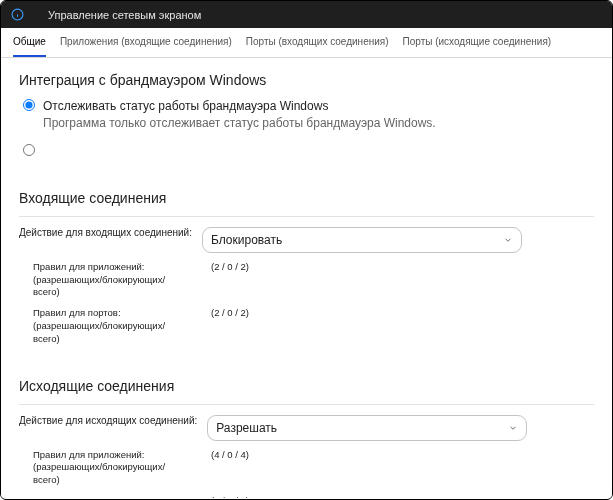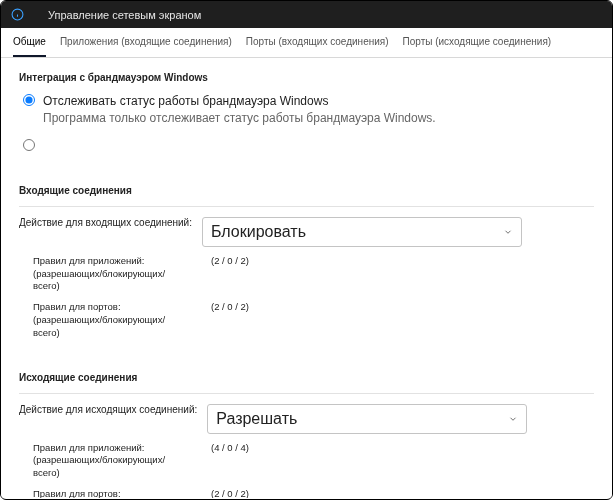--- a/index.html
+++ b/index.html
@@ -2,31 +2,31 @@
 <html><head>
 <meta charset="utf-8">
 <style>
 *{box-sizing:border-box;margin:0;padding:0;font-family:-apple-system,BlinkMacSystemFont,"Segoe UI",Arial,sans-serif}
 body{background:#fff;width:613px;height:500px;overflow:hidden;border:1px solid #000;border-radius:6px}
 .titlebar{background:#1f1f1f;color:#e6e6e6;display:flex;align-items:flex-end;padding:7px 10px;font-size:11px;gap:24px}
 .titlebar svg{width:13px;height:13px}
 .content{padding:0;height:calc(500px - 30px);overflow-y:auto;background:#fff}
 .tabs{display:flex;border-bottom:1px solid #d8d8d8;padding:0 12px;gap:14px}
 .tab{font-size:10px;color:#555;padding:8px 0;cursor:pointer;white-space:nowrap;border-bottom:2px solid transparent}
-.tab.active{color:#000;border-bottom:2px solid #0f172a;font-weight:500}
+.tab.active{color:#000;border-bottom:2px solid #1d4ed8;font-weight:500}
 .section{padding:14px 18px 10px}
-.section h3{font-size:10px;font-weight:700;color:#222;margin-bottom:10px}
+.section h3{font-size:14px;font-weight:400;color:#222;margin-bottom:10px}
 .radio-row{display:flex;align-items:flex-start;gap:8px;margin-bottom:10px;padding-left:4px}
 .radio-row input[type=radio]{margin-top:1px;accent-color:#0a7cff;width:12px;height:12px;flex-shrink:0}
 .radio-row .radio-txt{font-size:12px;color:#222;line-height:1.45}
 .radio-row .radio-txt .sub{color:#666}
 .divider{border:none;border-top:1px solid #e2e2e2;margin:4px 18px 0}
 .form-row{display:flex;align-items:flex-start;gap:10px;margin-bottom:8px}
 .form-row .lbl{font-size:10px;color:#222;min-width:166px}
-.select{flex:1;max-width:320px;border:1px solid #c4c4c4;border-radius:3px;font-size:16px;padding:5px 8px;background:#fff;color:#222;display:flex;justify-content:space-between;align-items:center;cursor:pointer}
+.select{flex:1;max-width:320px;border:1px solid #c4c4c4;border-radius:9px;font-size:12px;padding:5px 8px;background:#fff;color:#222;display:flex;justify-content:space-between;align-items:center;cursor:pointer}
 .select svg{width:10px;height:10px}
 .stat-row{display:flex;gap:26px;margin:6px 0 8px 14px}
 .stat-row .slbl{font-size:9.5px;color:#222;width:152px;line-height:1.35}
 .stat-row .sval{font-size:9.5px;color:#222}
 </style>
 </head>
 <body>
 
 <div class="titlebar">
   <svg viewBox="0 0 24 24" fill="none" stroke="#3aa0ff" stroke-width="2">

